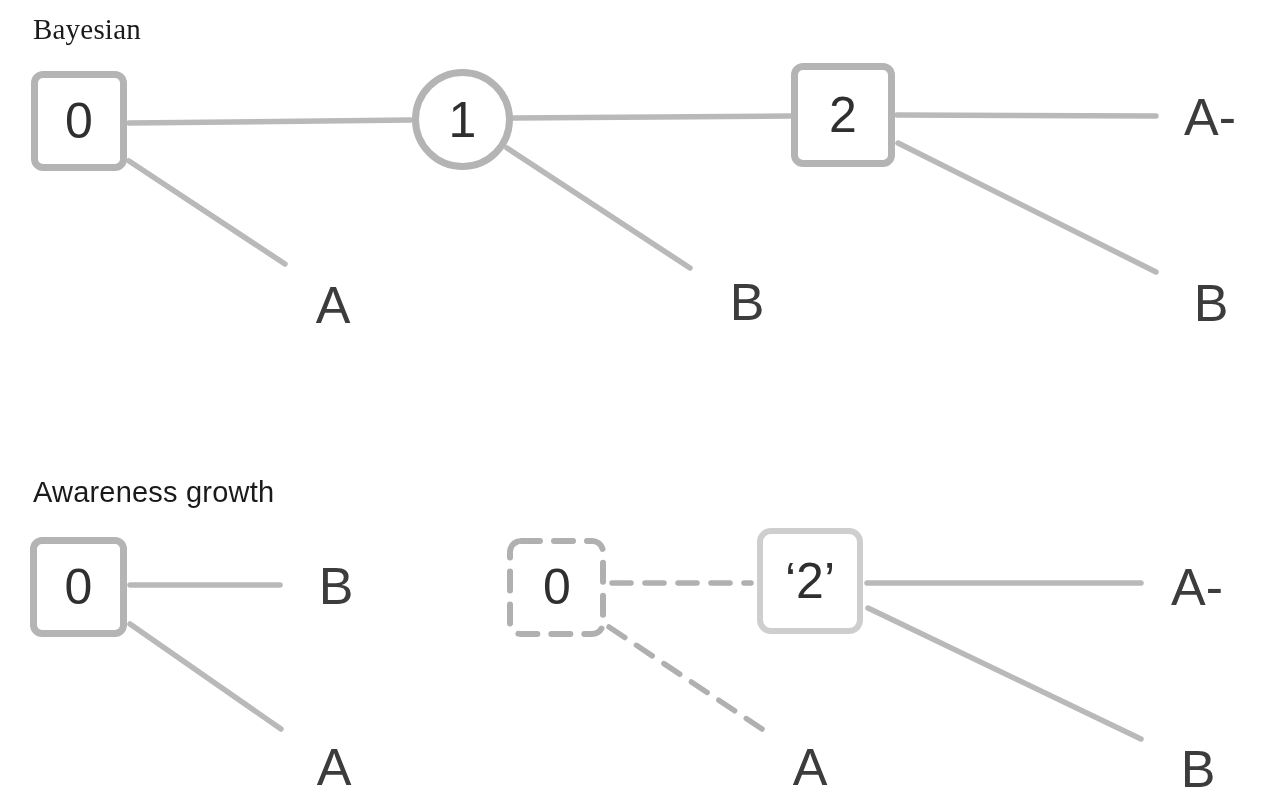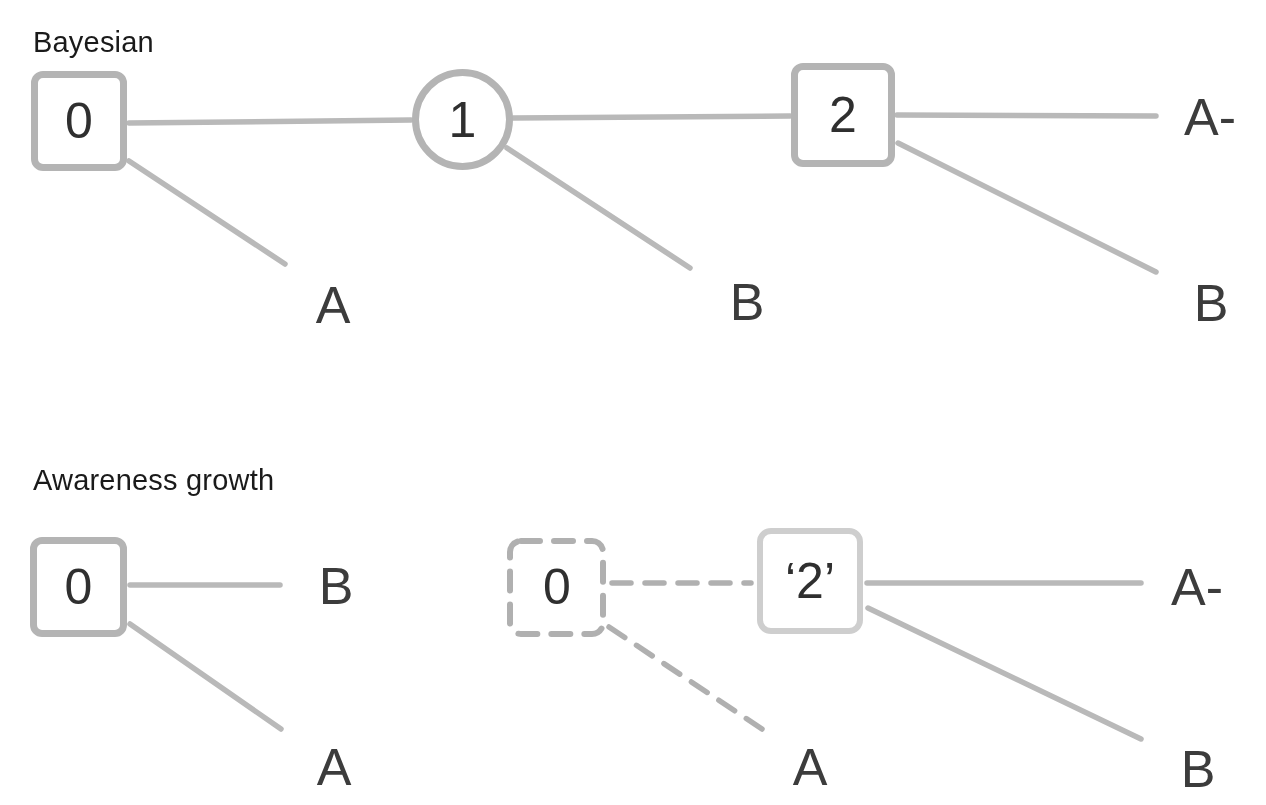--- a/index.html
+++ b/index.html
@@ -100,40 +100,40 @@
 
     <line x1="130" y1="585" x2="280" y2="585"></line>
     <line x1="130" y1="624" x2="281" y2="729"></line>
     <line class="dashed" x1="612" y1="583" x2="751" y2="583"></line>
     <line class="dashed" x1="609" y1="627" x2="762" y2="729"></line>
     <line x1="867" y1="583" x2="1141" y2="583"></line>
     <line x1="868" y1="608" x2="1141" y2="739"></line>
     <rect class="ghost" x="510" y="541" width="93" height="93" rx="11"></rect>
   </svg>
 
-  <div class="diagram-title" style="left:33px;top:27px;">Bayesian</div>
+  <div class="diagram-title" style="left:33px;top:14px;font-family:Liberation Serif, serif;">Bayesian</div>
 
   <div class="node square" style="left:31px;top:71px;width:96px;height:100px;">
     <span>0</span>
   </div>
 
   <div class="node circle" style="left:412px;top:69px;width:101px;height:101px;">
     <span>1</span>
   </div>
 
   <div class="node square" style="left:791px;top:63px;width:104px;height:104px;">
     <span>2</span>
   </div>
 
   <div class="edge-label" style="left:333px;top:305px;">A</div>
   <div class="edge-label" style="left:747px;top:302px;">B</div>
   <div class="edge-label" style="left:1210px;top:117px;">A-</div>
   <div class="edge-label" style="left:1211px;top:303px;">B</div>
 
-  <div class="diagram-title" style="left:33px;top:465px;">Awareness growth</div>
+  <div class="diagram-title" style="left:33px;top:477px;">Awareness growth</div>
 
   <div class="node square" style="left:30px;top:537px;width:97px;height:100px;">
     <span>0</span>
   </div>
 
   <div class="node ghost-text" style="left:517px;top:539px;width:80px;height:96px;">
     <span>0</span>
   </div>
 
   <div class="node square light" style="left:757px;top:528px;width:106px;height:106px;">

